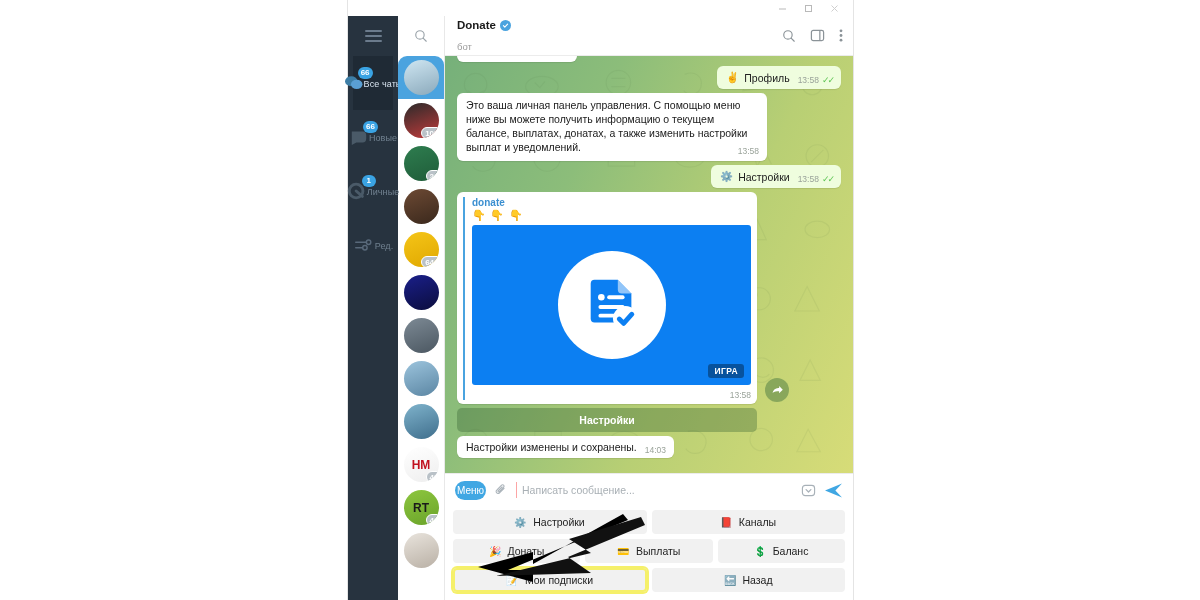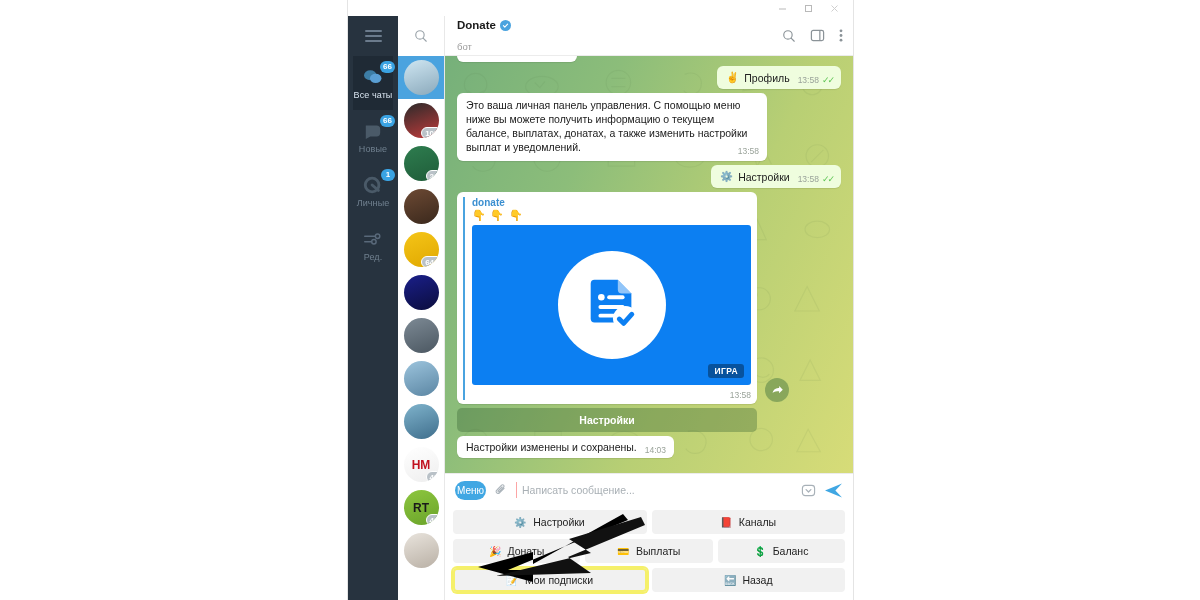--- a/index.html
+++ b/index.html
@@ -41,21 +41,21 @@
     width: 50px; height: 40px;
     display: flex; align-items: center; justify-content: center;
   }
   .rail-burger .bars { width: 17px; }
   .rail-burger .bars i {
     display: block; height: 2px; background: #6b7b8c;
     border-radius: 1px; margin: 3px 0;
   }
   .folder {
     width: 40px; height: 54px; position: relative;
-    display: flex; flex-direction: column; align-items: center;
+    display: flex; align-items: center;
     justify-content: center; cursor: pointer;
   }
   .folder.active { background: #1f2a35; }
   .folder .ficon {
     position: relative; height: 22px; width: 26px;
     display: flex; align-items: center; justify-content: center;
   }
   .folder .flabel {
     font-size: 9px; color: #70808f; margin-top: 2px;
     letter-spacing: .1px; white-space: nowrap;
@@ -72,21 +72,21 @@
   
   .chatlist {
     width: 47px; flex: 0 0 47px; background: #fff;
     display: flex; flex-direction: column;
     border-right: 1px solid #e8e8e8;
   }
   .cl-search {
     height: 40px; display: flex; align-items: center; justify-content: center;
     flex: 0 0 40px;
   }
-  .cl-items { flex: 1; overflow: hidden; }
+  .cl-items { flex: 1; overflow: hidden; border-radius: 9px; }
   .cl-row {
     height: 43px; display: flex; align-items: center; justify-content: center;
     position: relative; cursor: pointer;
   }
   .cl-row.sel { background: #4aa3df; }
   .av {
     width: 35px; height: 35px; border-radius: 50%;
     position: relative; overflow: hidden;
     display: flex; align-items: center; justify-content: center;
     font-size: 12px; font-weight: bold; color: #fff;

